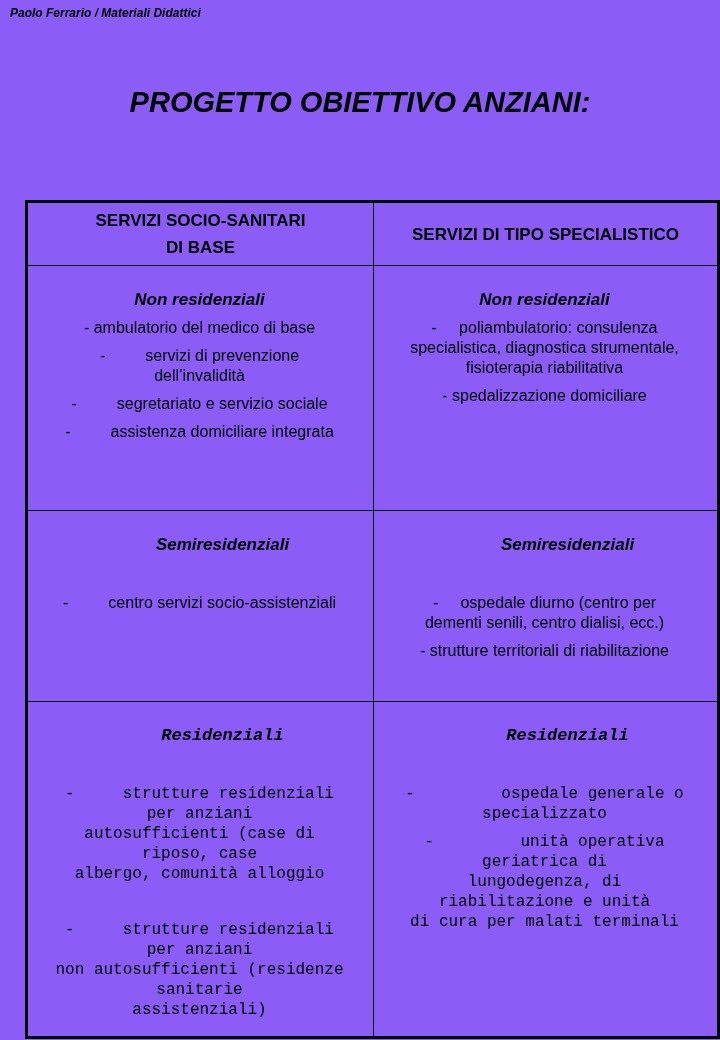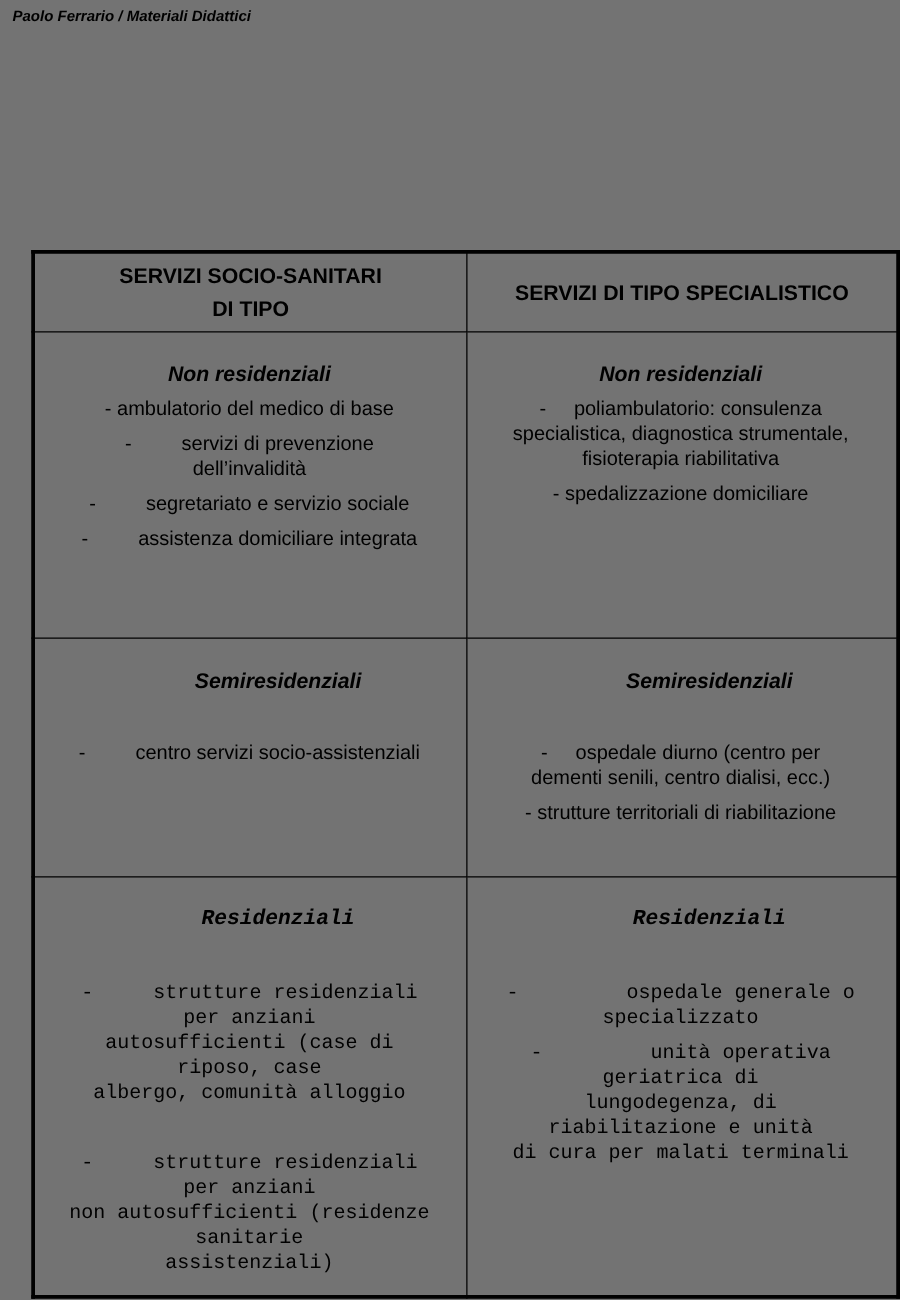--- a/index.html
+++ b/index.html
@@ -6,21 +6,21 @@
     margin: 0;
     padding: 0;
     background: #ffffff;
     color: #000000;
     font-family: "Liberation Sans", sans-serif;
   }
   .page {
     position: relative;
     width: 720px;
     height: 1040px;
-    background: #737373;
+    background: #8b5cf6;
     overflow: hidden;
   }
   .watermark {
     position: absolute;
     top: 6px;
     left: 10px;
     font-size: 12px;
     font-weight: bold;
     font-style: italic;
     white-space: nowrap;
@@ -87,31 +87,32 @@
   .item.spacer { margin-top: 36px; }
 </style>
 </head>
 <body>
 
 <div class="page">
 
   <div class="watermark">Paolo Ferrario / Materiali Didattici</div>
 
   <h1 class="title">
+    <div>PROGETTO OBIETTIVO ANZIANI:</div>
   </h1>
 
   <table class="services">
     <colgroup>
       <col class="left-col">
       <col class="right-col">
     </colgroup>
     <thead>
       <tr>
         <th>SERVIZI SOCIO-SANITARI
-DI TIPO</th>
+DI BASE</th>
         <th>SERVIZI DI TIPO SPECIALISTICO</th>
       </tr>
     </thead>
     <tbody>
 
     <tr class="row-1">
           <td>
             <p class="cat">Non residenziali</p>
             <p class="item">- ambulatorio del medico di base</p>
             <p class="item">-&nbsp;&nbsp;&nbsp;&nbsp;&nbsp;&nbsp;&nbsp;&nbsp;&nbsp;servizi di prevenzione

